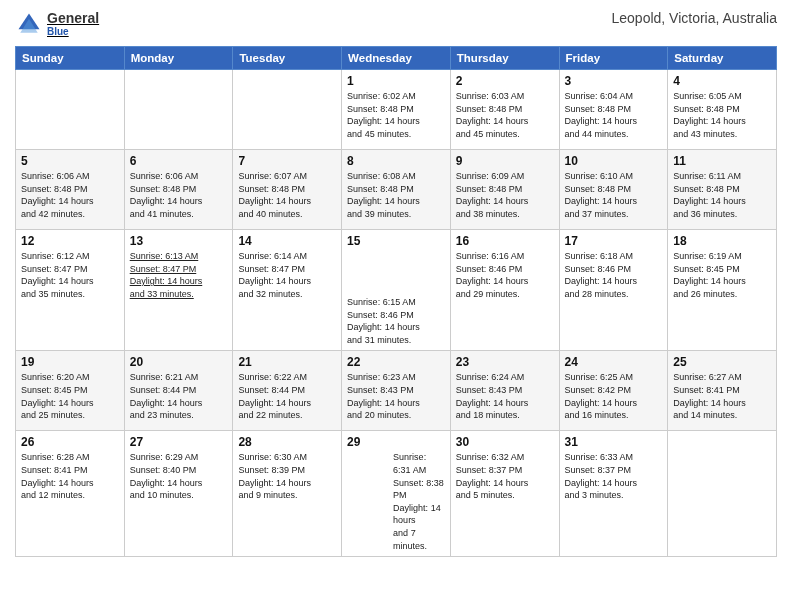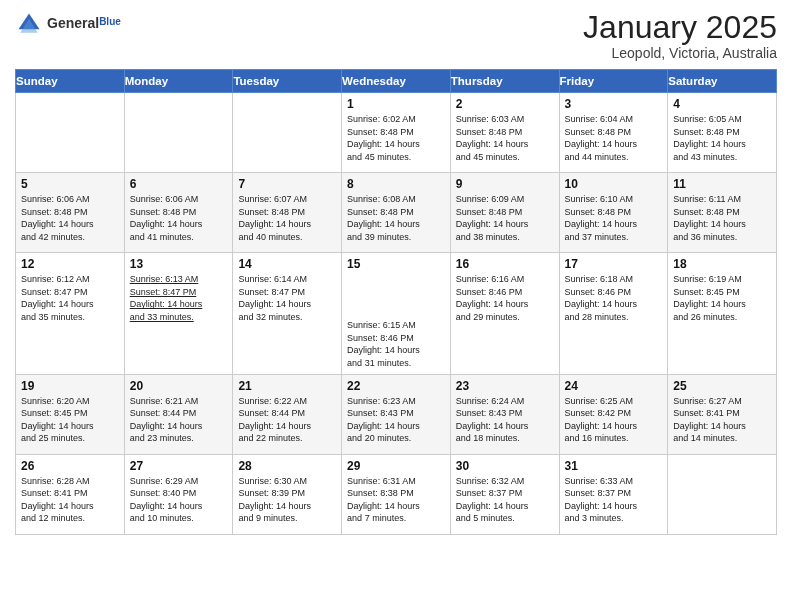--- a/index.html
+++ b/index.html
@@ -22,22 +22,23 @@
       align-items: flex-start;
       margin-bottom: 8px;
     }
     .logo {
       display: flex;
       align-items: center;
       gap: 4px;
     }
     .logo-text {
       display: flex;
-      flex-direction: row;
+      flex-direction: column;
       line-height: 1.1;
+      text-decoration: underline;
     }
     .logo-general {
       font-size: 14px;
       font-weight: bold;
       color: #333;
     }
     .logo-blue {
       font-size: 10px;
       font-weight: bold;
       color: #2255aa;
@@ -63,21 +64,21 @@
       width: 100%;
       border-collapse: collapse;
       table-layout: fixed;
     }
     .calendar-table th {
       background: #3366bb;
       color: #fff;
       font-size: 11.5px;
       font-weight: bold;
       text-align: left;
-      padding: 5px 0;
+      padding: 5px 6px;
       border: 1px solid #5588cc;
     }
     .calendar-table td {
       border: 1px solid #cccccc;
       vertical-align: top;
       padding: 4px 5px;
       font-size: 9.5px;
       color: #222;
       height: 80px;
       background: #fff;
@@ -110,21 +111,20 @@
       <svg class="logo-icon" viewBox="0 0 32 32">
         <polygon points="16,4 28,22 4,22" fill="#3366bb"></polygon>
         <polygon points="16,10 26,26 6,26" fill="#5599dd" opacity="0.5"></polygon>
       </svg>
       <div class="logo-text">
         <span class="logo-general">General</span>
         <span class="logo-blue">Blue</span>
       </div>
     </div>
     <div class="title-area">
-      <div class="month-title">January 2025</div>
       <div class="location">Leopold, Victoria, Australia</div>
     </div>
   </div>
 
   <table class="calendar-table">
     <thead>
       <tr>
       <th>Sunday</th>
           <th>Monday</th>
           <th>Tuesday</th>
@@ -338,21 +338,21 @@
           </td>
           <td>
             <div class="day-number">28</div>
             <div class="day-info" style="white-space: pre-line;">Sunrise: 6:30 AM
 Sunset: 8:39 PM
 Daylight: 14 hours
 and 9 minutes.</div>
           </td>
           <td>
             <div class="day-number">29</div>
-            <div class="day-info" style="white-space: pre-line;">Sunrise: 6:31 AM
+            <div class="day-info" style="white-space: pre-line; margin-left: 46px;">Sunrise: 6:31 AM
 Sunset: 8:38 PM
 Daylight: 14 hours
 and 7 minutes.</div>
           </td>
           <td>
             <div class="day-number">30</div>
             <div class="day-info" style="white-space: pre-line;">Sunrise: 6:32 AM
 Sunset: 8:37 PM
 Daylight: 14 hours
 and 5 minutes.</div>

